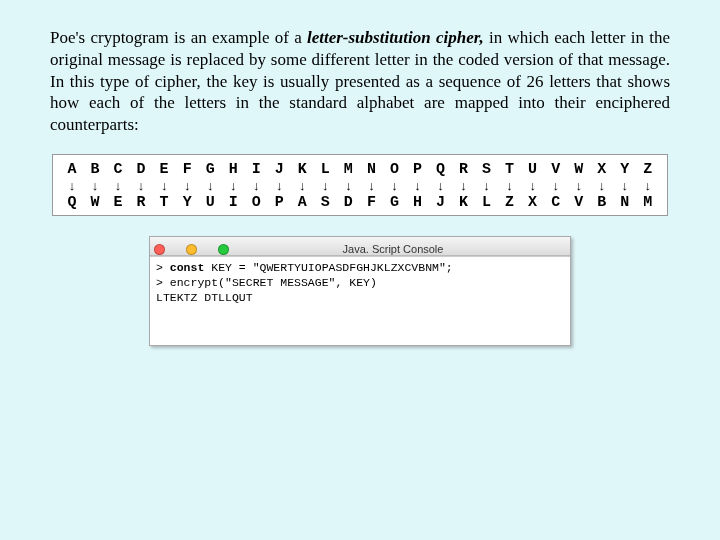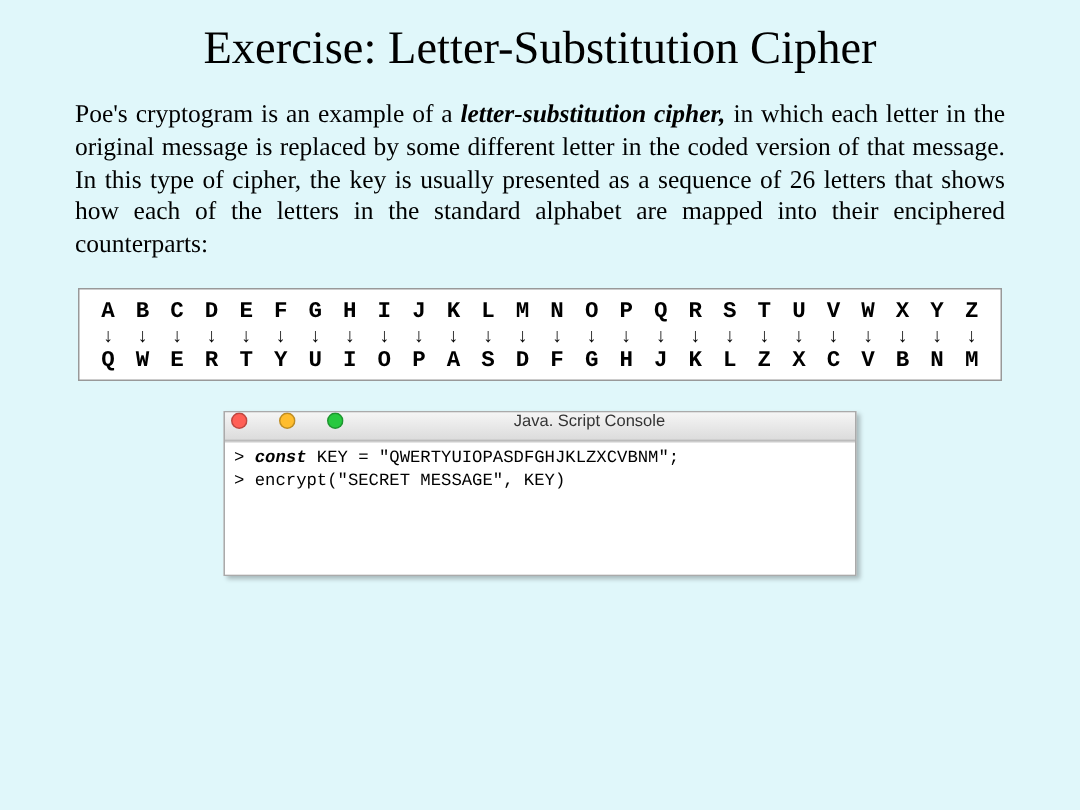--- a/index.html
+++ b/index.html
@@ -56,21 +56,21 @@
   }
   .console-wrap {
     width: 420px;
     margin: 0 auto;
     border: 1px solid #aaa;
     background: #e8e8e8;
     box-shadow: 2px 2px 3px rgba(0,0,0,0.25);
   }
   .console-titlebar {
     display: flex;
-    align-items: flex-start;
+    align-items: flex-end;
     height: 18px;
     background: linear-gradient(#f5f5f5, #dcdcdc);
     border-bottom: 1px solid #bbb;
     padding: 0 4px;
     gap: 21px;
   }
   .tb-dot {
     width: 9px; height: 9px; border-radius: 50%;
     border: 1px solid rgba(0,0,0,0.25);
   }
@@ -88,27 +88,26 @@
   .console-body {
     background: #fff;
     padding: 4px 6px;
     font-family: 'Courier New', Courier, monospace;
     font-size: 11.5px;
     line-height: 1.3;
     min-height: 80px;
     border-top: 1px solid #ccc;
   }
   .console-line { white-space: pre; }
-  .kw { font-weight: bold; font-style: italic; }
+  .kw { font-weight: bold; }
 </style>
 </head>
 <body>
 
 <div class="slide">
-  <h1 class="title">Exercise: Letter-Substitution Cipher</h1>
 
   <p class="body-text">
     <span>Poe's cryptogram is an example of a </span><span class="bi">letter-substitution cipher,</span><span> in which each letter in the original message is replaced by some different letter in the coded version of that message.  In this type of cipher, the key is usually presented as a sequence of 26 letters that shows how each of the letters in the standard alphabet are mapped into their enciphered counterparts:</span>
   </p>
 
   <div class="cipher-table">
     <div class="cipher-row" id="row-plain">
         <div class="cipher-cell">A</div>
         <div class="cipher-cell">B</div>
         <div class="cipher-cell">C</div>
@@ -197,15 +196,16 @@
   <div class="console-wrap">
     <div class="console-titlebar">
       <div class="tb-dot dot-red"></div>
       <div class="tb-dot dot-yellow"></div>
       <div class="tb-dot dot-green"></div>
       <div class="tb-title">Java. Script Console</div>
     </div>
     <div class="console-body">
       <div class="console-line"><span>&gt; </span><span class="kw">const</span><span> KEY = "QWERTYUIOPASDFGHJKLZXCVBNM";</span></div>
       <div class="console-line"><span>&gt; </span><span>encrypt("SECRET MESSAGE", KEY)</span></div>
+      <div class="console-line">LTEKTZ DTLLQUT</div>
     </div>
   </div>
 </div>
 
 </body></html>

